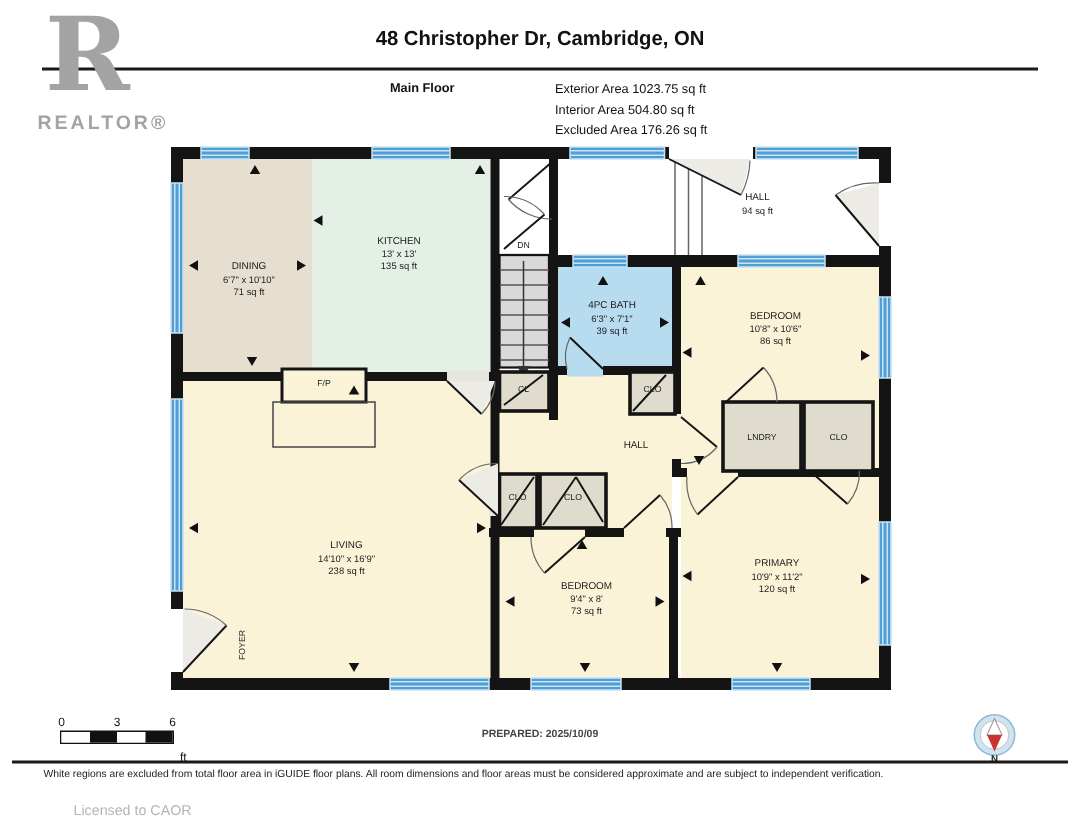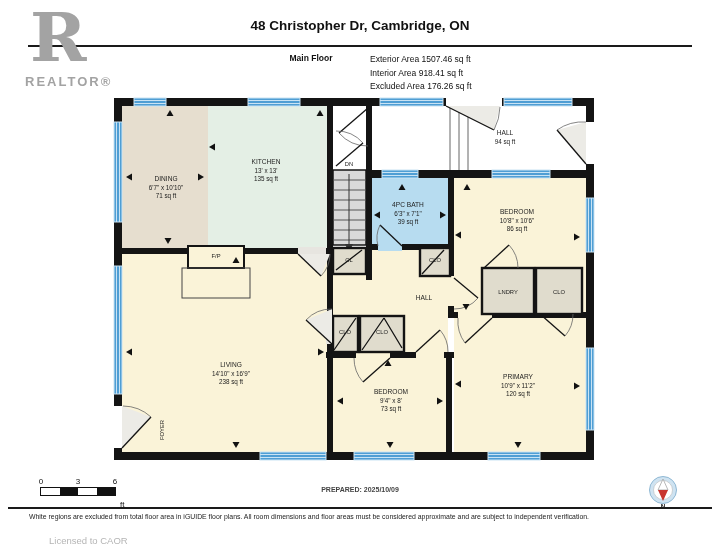--- a/index.html
+++ b/index.html
@@ -6,21 +6,21 @@
   body{width:720px;height:555px;position:relative;overflow:hidden;
        font-family:"Liberation Sans",sans-serif;color:#111;}
   
   .logo-r{position:absolute;left:30px;top:2px;font-family:"DejaVu Serif",serif;
           font-weight:bold;font-size:68px;line-height:1.05;color:var(--logo_gray);}
   .logo-word{position:absolute;left:25px;top:74px;font-size:13px;letter-spacing:2px;
              color:var(--logo_gray);font-weight:bold;}
   .hrule{position:absolute;left:28px;top:45px;width:664px;height:2px;background:#1a1a1a;}
   .title{position:absolute;left:0;top:18px;width:720px;text-align:center;
          font-weight:bold;font-size:13.5px;}
-  .floor-label{position:absolute;left:260px;top:53px;width:102px;text-align:center;
+  .floor-label{position:absolute;left:260px;top:53px;width:102px;text-align:left;
                font-weight:bold;font-size:8.5px;}
   .stats{position:absolute;left:370px;top:53px;font-size:8.5px;line-height:13.5px;}
   
   .rlabel{position:absolute;transform:translate(-50%,-50%);text-align:center;
           font-size:6.3px;line-height:1.3;color:#1c1c1c;white-space:nowrap;}
   .rlabel .nm{font-size:6.6px;}
   .tiny{font-size:5.8px;}
   .rot{transform:translate(-50%,-50%) rotate(-90deg);}
   
   .scalebar{position:absolute;left:40px;top:477px;width:110px;font-size:8px;}
@@ -46,22 +46,22 @@
 </style>
 </head>
 <body>
 
 <div class="hrule"></div>
 <div class="logo-r">R</div>
 <div class="logo-word">REALTOR®</div>
 <div class="title">48 Christopher Dr, Cambridge, ON</div>
 <div class="floor-label">Main Floor</div>
 <div class="stats">
-  <div>Exterior Area 1507.46 sq ft</div>
-  <div>Interior Area 918.41 sq ft</div>
+  <div>Exterior Area 1023.75 sq ft</div>
+  <div>Interior Area 504.80 sq ft</div>
   <div>Excluded Area 176.26 sq ft</div>
 </div>
 
 <svg width="720" height="555" viewBox="0 0 720 555">
 
   <rect x="118" y="102" width="472" height="354" fill="var(--excluded)"></rect>
 
   <g>
     <rect x="122" y="106" width="86" height="142" fill="var(--dining)"></rect>
     <rect x="208" y="106" width="119" height="148" fill="var(--kitchen)"></rect>

